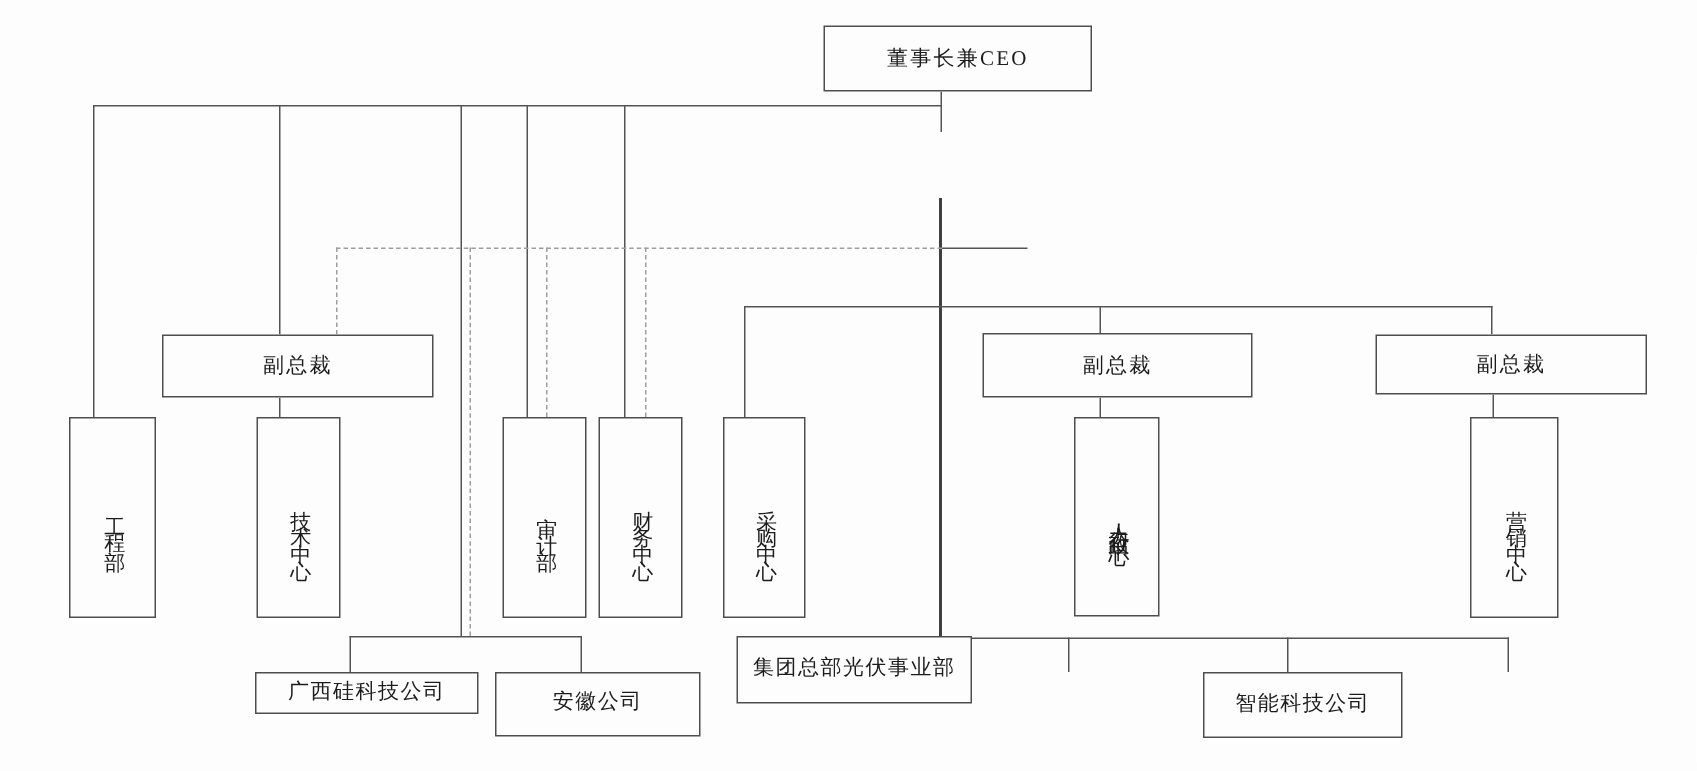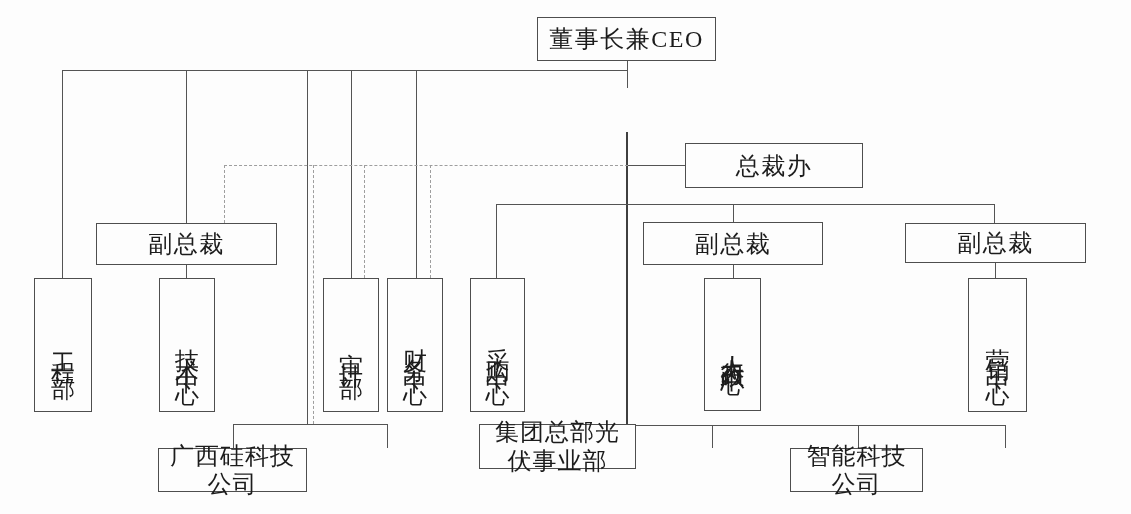--- a/index.html
+++ b/index.html
@@ -10,21 +10,22 @@
     font-family:"Liberation Serif","DejaVu Serif",serif;
     color:#1c1c1c;
     overflow:hidden;
   }
   .node{
     position:absolute;
     border:1px solid #4e4e4e;
     background:#fdfdfd;
     box-sizing:border-box;
     display:flex;align-items:center;justify-content:center;
-    font-size:24px;
+    font-size:14px;
+    margin-left:12px;
   }
   .hbox .label{white-space:nowrap;letter-spacing:1.5px;}
   .vbox .label{
     writing-mode:vertical-rl;
     text-orientation:upright;
     letter-spacing:11px;
     line-height:1;
     padding-top:11px; 
   }
   .vbox.tight .label{letter-spacing:3px;padding-top:3px;}
@@ -66,23 +67,20 @@
 
   <div class="dh" style="left:224px;top:165px;width:404px"></div>
   <div class="dv" style="left:224px;top:165px;height:58px"></div>
   <div class="dv" style="left:313px;top:165px;height:259px"></div>
   <div class="dv" style="left:364px;top:165px;height:113px"></div>
   <div class="dv" style="left:430px;top:165px;height:113px"></div>
 
   <div class="node hbox" style="left:537px;top:17px;width:179px;height:44px">
     <span class="label">董事长兼CEO</span>
   </div>
-  <div class="node hbox" style="left:685px;top:143px;width:178px;height:45px">
-    <span class="label">总裁办</span>
-  </div>
 
   <div class="node hbox" style="left:96px;top:223px;width:181px;height:42px">
     <span class="label">副总裁</span>
   </div>
   <div class="node hbox" style="left:643px;top:222px;width:180px;height:43px">
     <span class="label">副总裁</span>
   </div>
   <div class="node hbox" style="left:905px;top:223px;width:181px;height:40px">
     <span class="label">副总裁</span>
   </div>
@@ -102,22 +100,25 @@
   <div class="node vbox" style="left:470px;top:278px;width:55px;height:134px">
     <span class="label">采购中心</span>
   </div>
   <div class="node vbox tight" style="left:704px;top:278px;width:57px;height:133px">
     <span class="label">人力行政中心</span>
   </div>
   <div class="node vbox" style="left:968px;top:278px;width:59px;height:134px">
     <span class="label">营销中心</span>
   </div>
 
-  <div class="node wrap" style="left:158px;top:448px;width:149px;height:44px;padding:0 6px">
+  <div class="node wrap" style="left:158px;top:448px;width:149px;height:28px;padding:0 6px">
     <span class="label">广西硅科技公司</span>
+  </div>
+  <div class="node wrap" style="left:318px;top:448px;width:137px;height:43px">
+    <span class="label">安徽公司</span>
   </div>
   <div class="node wrap" style="left:479px;top:424px;width:157px;height:45px;padding:0 6px">
     <span class="label">集团总部光伏事业部</span>
   </div>
   <div class="node wrap" style="left:790px;top:448px;width:133px;height:44px;padding:0 4px">
     <span class="label">智能科技公司</span>
   </div>
 
 </div>
 

